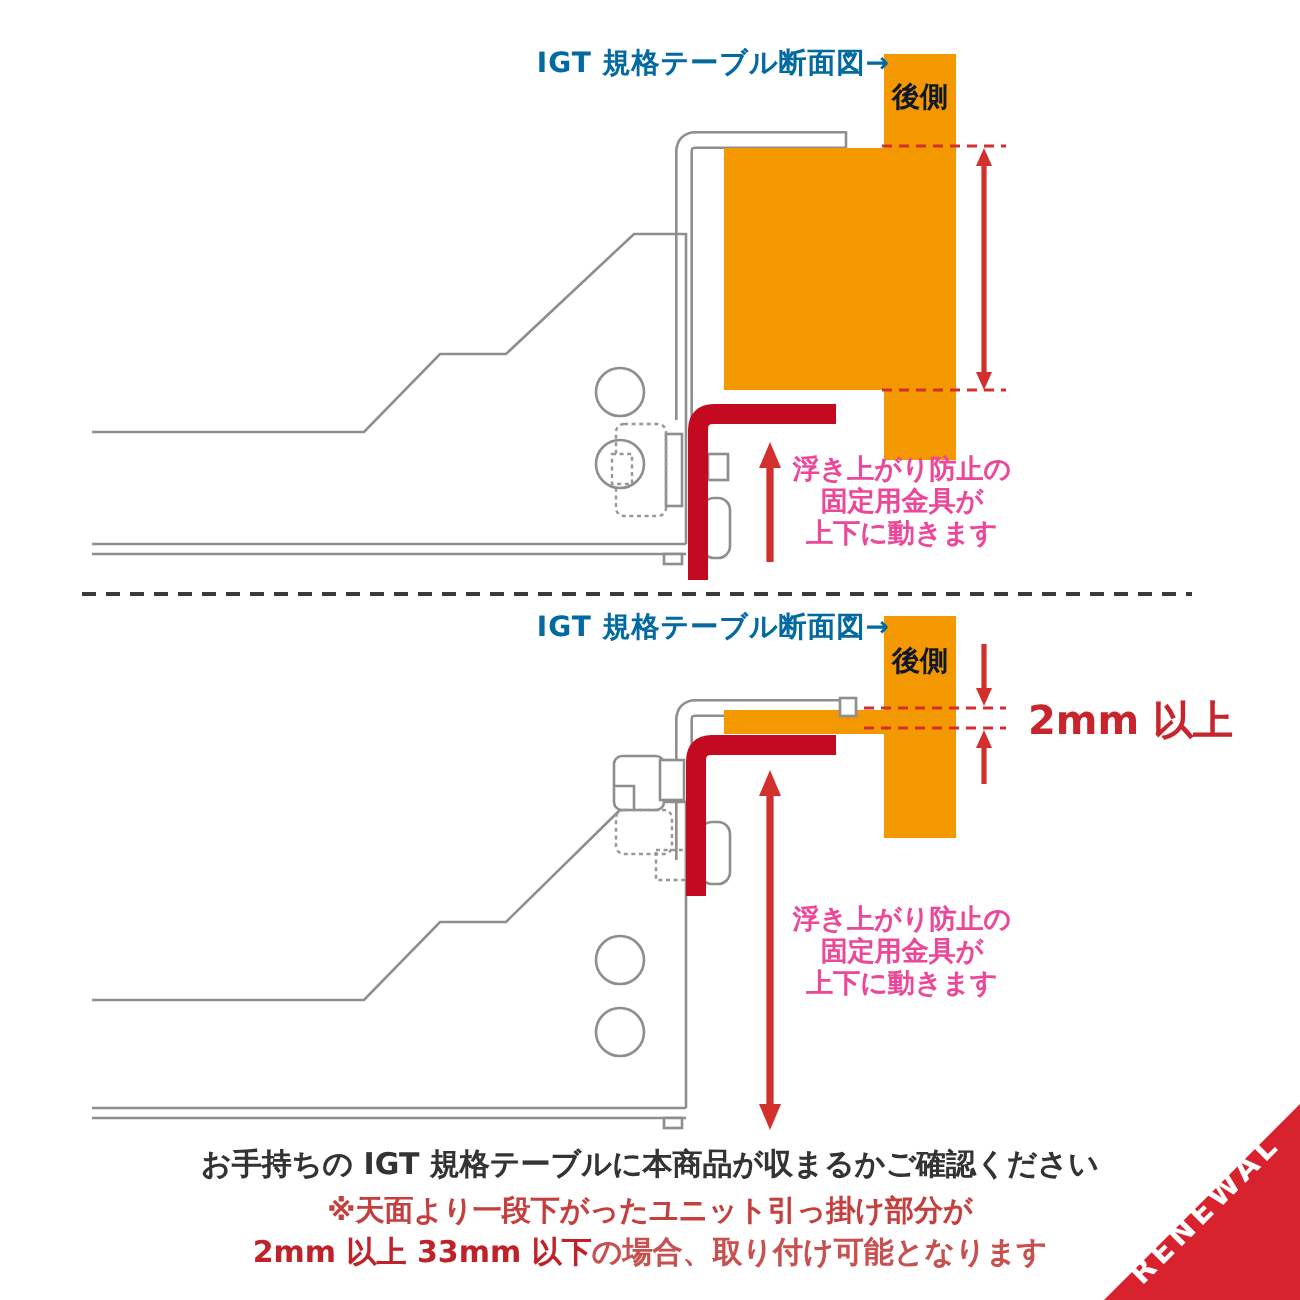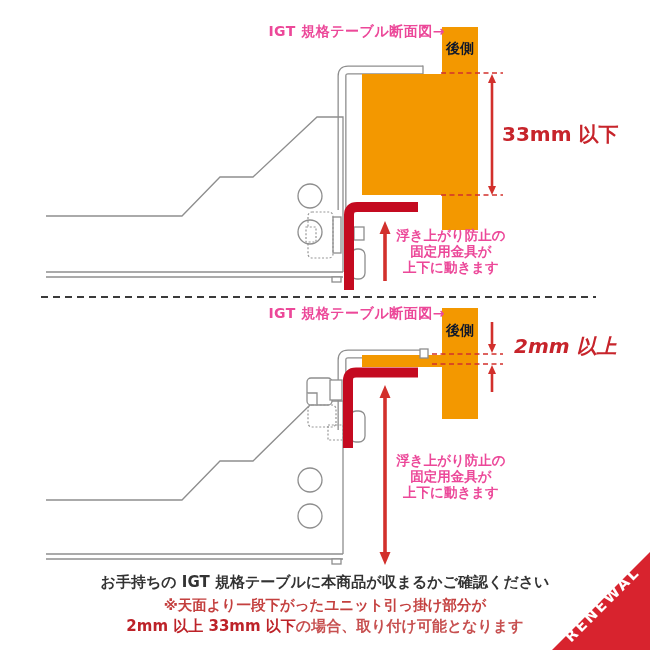--- a/index.html
+++ b/index.html
@@ -1,20 +1,20 @@
 <!DOCTYPE html>
 <html lang="ja"><head>
 <meta charset="utf-8">
 <style>
   html,body{margin:0;padding:0;background:#fff;}
   .stage{position:relative;width:650px;height:650px;background:#fff;overflow:hidden;
          font-family:"DejaVu Sans",sans-serif;}
   .stage svg{position:absolute;left:0;top:0;}
   .lbl{position:absolute;white-space:nowrap;}
-  .section-label{font-size:14px;font-weight:600;color:#ec4899;letter-spacing:0.5px;}
+  .section-label{font-size:14px;font-weight:600;color:#0369a1;letter-spacing:0.5px;}
   .rear-label{font-size:14px;font-weight:600;color:#0f172a;}
   .dim-label{font-size:20px;font-weight:bold;color:#C7242B;}
   .note-block{position:absolute;width:132px;text-align:center;color:#ec4899;
               font-size:13.5px;font-weight:bold;line-height:16px;}
   .footer{position:absolute;left:0;right:0;text-align:center;}
   .footer-black{font-size:15px;font-weight:600;color:#333;}
   .footer-red{font-size:14.5px;font-weight:600;color:#C4403F;}
   .footer-red3{font-size:15px;font-weight:600;color:#C75050;}
   .footer-red3 .strong{font-weight:800;color:#BD2329;}
   .gray{stroke:#8E8E8E;stroke-width:1.3;fill:none;}
@@ -127,30 +127,29 @@
     </g>
 
     <g>
       <polygon points="650,552 650,650 552,650" fill="#D8232E"></polygon>
       <text transform="translate(606,608) rotate(-45)" text-anchor="middle" font-size="15" font-weight="bold" letter-spacing="2.5" fill="#ffffff">RENEWAL</text>
     </g>
   </svg>
 
   <div class="lbl section-label" style="top:23px;right:205px;">IGT 規格テーブル断面図→</div>
   <div class="lbl rear-label" style="left:446px;top:40px;">後側</div>
-  <div class="lbl dim-label" style="left:502px;top:121px;">33mm 以下</div>
   <div class="note-block" style="left:385px;top:227px;">
     <div>浮き上がり防止の</div>
     <div>固定用金具が</div>
     <div>上下に動きます</div>
   </div>
 
   <div class="lbl section-label" style="top:305px;right:205px;">IGT 規格テーブル断面図→</div>
   <div class="lbl rear-label" style="left:446px;top:322px;">後側</div>
-  <div class="lbl dim-label" style="left:514px;top:333px;font-style:italic;">2mm 以上</div>
+  <div class="lbl dim-label" style="left:514px;top:347px;">2mm 以上</div>
   <div class="note-block" style="left:385px;top:452px;">
     <div>浮き上がり防止の</div>
     <div>固定用金具が</div>
     <div>上下に動きます</div>
   </div>
 
   <div class="footer footer-red" style="top:596px;">※天面より一段下がったユニット引っ掛け部分が</div>
   <div class="footer footer-black" style="top:573px;">お手持ちの IGT 規格テーブルに本商品が収まるかご確認ください</div>
   <div class="footer footer-red3" style="top:617px;">
     <span class="strong">2mm 以上 33mm 以下</span><span>の場合、取り付け可能となります</span>

